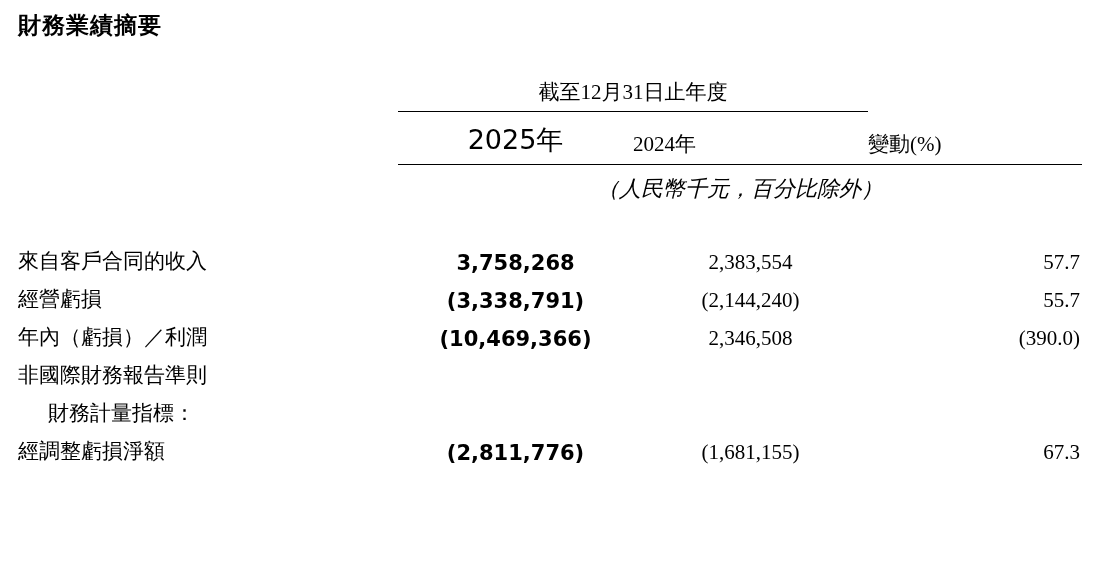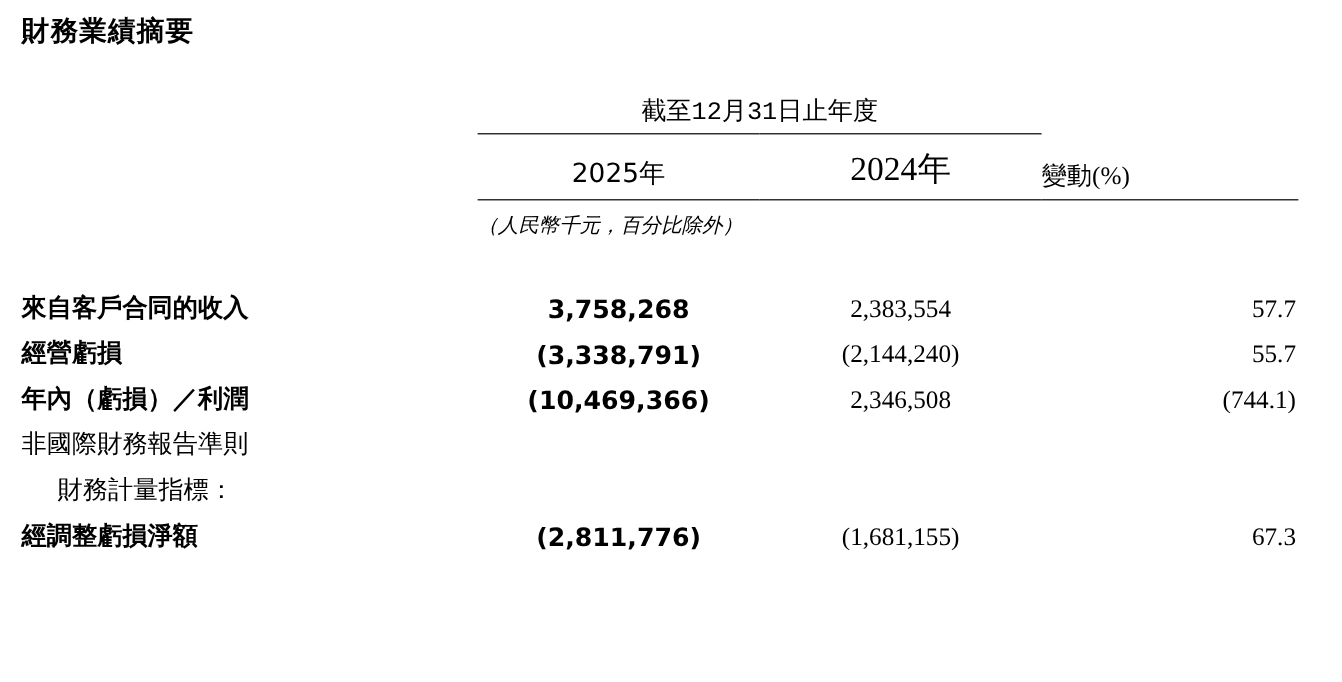--- a/index.html
+++ b/index.html
@@ -43,66 +43,67 @@
     font-weight: normal;
   }
   
   col.c-label { width: 380px; }
   col.c-y1    { width: 235px; }
   col.c-y2    { width: 235px; }
   col.c-chg   { width: 214px; }
 
   .head-period {
     text-align: center;
-    font-family: Liberation Mono, monospace;
+    font-family: Liberation Serif, serif;
     font-weight: bold;
     font-size: 21px;
     padding-bottom: 5px !important;
     border-bottom: 1.5px solid #000;
   }
   .rule-row td {
     height: 10px;
   }
   .head-year-bold {
     text-align: center;
     font-family: "DejaVu Sans", "Liberation Sans", sans-serif;
     font-weight: bold;
-    font-size: 22px;
+    font-size: 27px;
     padding-bottom: 6px !important;
     border-bottom: 1.5px solid #000;
   }
   .head-year {
-    text-align: center;
-    font-size: 28px;
+    text-align: left;
+    font-size: 21px;
     padding-bottom: 6px !important;
     border-bottom: 1.5px solid #000;
   }
   .head-change {
     text-align: left;
     font-size: 21px;
     padding-bottom: 6px !important;
     border-bottom: 1.5px solid #000;
     padding-right: 2px !important;
   }
   .unit-note {
+    text-align: center;
     font-style: italic;
-    font-size: 17px;
+    font-size: 22px;
     padding-top: 9px !important;
     padding-bottom: 2px !important;
   }
   .spacer-row td { height: 36px; }
 
   .row-label {
     font-family: "DejaVu Sans", "Liberation Sans", sans-serif;
     font-size: 21px;
     white-space: nowrap;
     padding-top: 5px !important;
     padding-bottom: 5px !important;
   }
-  .row-label.bold { font-weight: bold; }
+  .row-label.bold { font-weight: normal; }
   .row-label.indent { padding-left: 30px !important; }
 
   .val {
     text-align: center;
     font-size: 21px;
     padding-top: 5px !important;
     padding-bottom: 5px !important;
   }
   .val.bold {
     font-family: "DejaVu Sans", "Liberation Sans", sans-serif;
@@ -170,21 +171,21 @@
       <tr>
         <td class="row-label bold">經營虧損</td>
         <td class="val bold">(3,338,791)</td>
         <td class="val">(2,144,240)</td>
         <td class="chg">55.7</td>
       </tr>
       <tr>
         <td class="row-label bold">年內（虧損）／利潤</td>
         <td class="val bold">(10,469,366)</td>
         <td class="val">2,346,508</td>
-        <td class="chg">(744.1)</td>
+        <td class="chg">(390.0)</td>
       </tr>
       <tr>
         <td class="row-label">非國際財務報告準則</td>
         <td class="val"></td>
         <td class="val"></td>
         <td class="chg"></td>
       </tr>
       <tr>
         <td class="row-label indent">財務計量指標：</td>
         <td class="val"></td>

